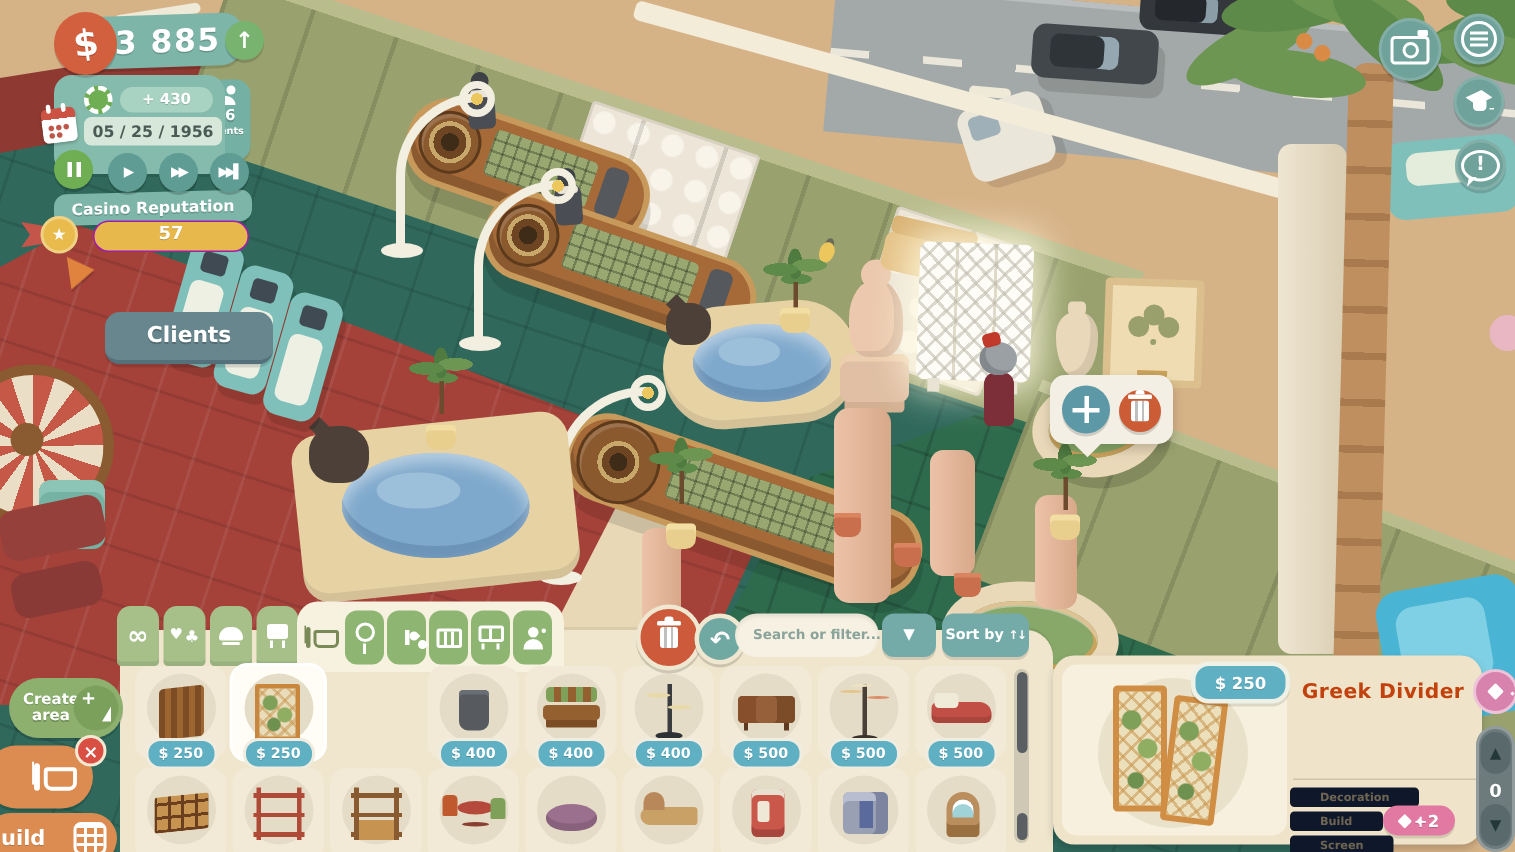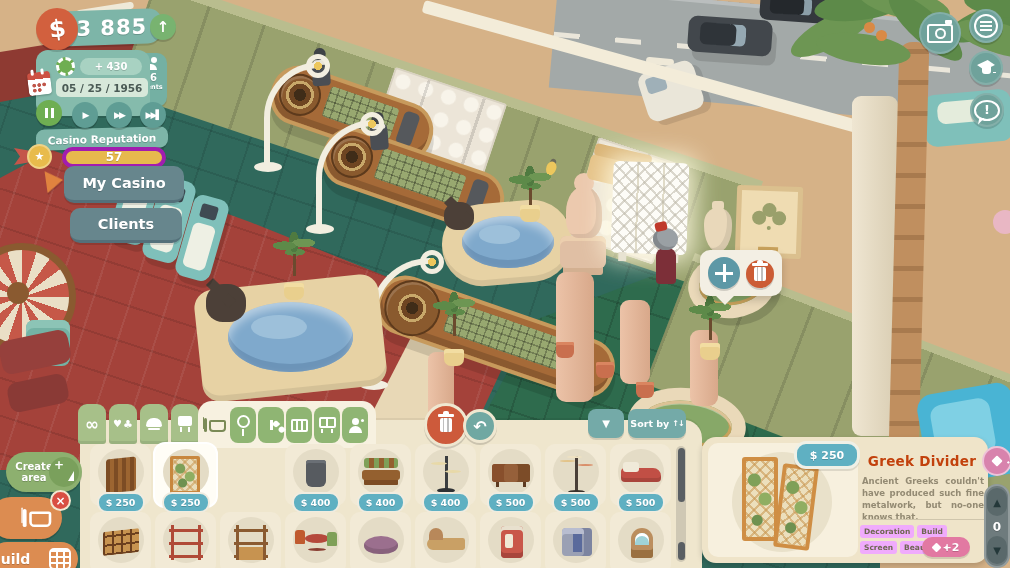--- a/index.html
+++ b/index.html
@@ -121,21 +121,21 @@
   .clients-badge{left:133px;top:53px;width:34px;height:54px;background:#74b0a3;border-radius:10px;z-index:28;display:flex;flex-direction:column;align-items:center;justify-content:flex-start;padding-top:4px;box-sizing:border-box;box-shadow:0 2px 0 rgba(0,0,0,.10);}
   .ppl{position:relative;width:20px;height:14px;margin-bottom:1px;}
   .ppl::before{content:"";position:absolute;left:2px;top:0;width:6px;height:6px;background:#fff;border-radius:50%;box-shadow:9px 0 0 #fff;}
   .ppl::after{content:"";position:absolute;left:2px;top:7px;width:15px;height:6px;background:#fff;border-radius:6px 6px 0 0;}
   .clients-badge .num{font-size:10px;}
   .clients-badge .lbl{font-size:6.5px;}
   .rep-banner{left:36px;top:128px;width:132px;height:21px;background:#7db5a8;border-radius:8px;transform:skewY(-1.5deg);z-index:30;display:flex;align-items:center;justify-content:center;box-shadow:0 2px 0 rgba(0,0,0,.10);}
   .rep-banner span{font-size:10.5px;}
   .rep-ribbon{left:14px;top:148px;width:20px;height:17px;background:#c4554a;clip-path:polygon(0 0,100% 20%,100% 80%,0 100%,30% 50%);z-index:29;}
   .rep-coin{left:27px;top:144px;width:25px;height:25px;border-radius:50%;background:#e8bb4c;border:2px solid #f0d285;box-sizing:border-box;z-index:31;display:flex;align-items:center;justify-content:center;color:#fff;font-size:11px;}
-  .rep-pill{left:62px;top:147px;width:104px;height:21px;background:#e7b94d;border-radius:11px;border:4px solid #a21caf;box-sizing:border-box;z-index:30;display:flex;align-items:flex-end;justify-content:center;}
+  .rep-pill{left:62px;top:147px;width:104px;height:21px;background:#e7b94d;border-radius:11px;border:1px solid #a21caf;box-sizing:border-box;z-index:30;display:flex;align-items:flex-start;justify-content:center;}
   .rep-pill span{font-size:12px;}
   .nav-arrow{left:46px;top:170px;width:0;height:0;border-top:11px solid transparent;border-bottom:11px solid transparent;border-left:17px solid #e0833f;transform:rotate(-8deg);z-index:31;filter:drop-shadow(0 2px 0 rgba(0,0,0,.15));}
   .navbtn{background:#67868d;border-radius:10px;border-bottom:3px solid #54707a;z-index:30;display:flex;align-items:center;justify-content:center;box-shadow:0 2px 0 rgba(0,0,0,.12);}
   .navbtn span{font-size:14.5px;}
   .btn-mycasino{left:64px;top:166px;width:120px;height:34px;}
   .btn-clients{left:70px;top:208px;width:112px;height:32px;}
 
   
   .circbtn{border-radius:50%;background:#6fa29b;z-index:30;display:flex;align-items:center;justify-content:center;box-shadow:0 2px 0 rgba(0,0,0,.15),inset 0 0 0 2px rgba(255,255,255,.15);color:#fff;}
   .ic-camera{position:relative;width:22px;height:15px;border:2px solid #fff;border-radius:3px;}
@@ -246,21 +246,21 @@
   .dart-disc{position:absolute;left:24px;top:9px;width:100px;height:100px;border-radius:50%;background:#e9e1ca;}
   .dpanel{position:absolute;width:36px;height:84px;border:4px solid #cf8e44;box-sizing:border-box;border-radius:3px;background:
     radial-gradient(circle at 30% 25%,#7fa058 6px,transparent 7px),radial-gradient(circle at 68% 50%,#8fae62 6px,transparent 7px),radial-gradient(circle at 40% 78%,#6e9150 5px,transparent 6px),
     repeating-linear-gradient(45deg,rgba(200,150,80,.55) 0 2px,transparent 2px 8px),repeating-linear-gradient(-45deg,rgba(200,150,80,.55) 0 2px,transparent 2px 8px),#ecdfbc;}
   .dprice{position:absolute;left:86px;top:-2px;width:60px;height:22px;background:#5fb0c2;border:3px solid #eff0e6;border-radius:12px;display:flex;align-items:center;justify-content:center;box-shadow:0 2px 0 rgba(0,0,0,.1);}
   .dprice span{font-size:11px;}
   .dtitle{position:absolute;left:158px;top:16px;width:124px;text-align:center;font-size:13.5px;font-weight:bold;color:#c2410c;letter-spacing:.3px;}
   .ddesc{position:absolute;left:160px;top:39px;width:122px;font-size:8.5px;line-height:1.4;color:#938a73;font-weight:bold;text-align:justify;}
   .dline{position:absolute;left:160px;top:82px;width:122px;height:1px;background:#cfc5ac;}
   .dtags{position:absolute;left:158px;top:88px;width:126px;display:flex;gap:3px;flex-wrap:wrap;}
-  .tag{background:#f0abfc;border-radius:3px;padding:2px 4px;font-size:7.5px;font-weight:bold;color:#6e6652;}
+  .tag{background:#0f172a;border-radius:3px;padding:2px 20px;font-size:7.5px;font-weight:bold;color:#6e6652;}
   .dbonus{position:absolute;left:220px;top:100px;width:48px;height:20px;background:#e279a2;border-radius:11px;display:flex;align-items:center;justify-content:center;gap:3px;box-shadow:0 2px 0 rgba(0,0,0,.12);}
   .dbonus .spark{width:7px;height:7px;background:#fff;transform:rotate(45deg);border-radius:1px;box-shadow:7px -7px 0 -2px #fff;}
   .dbonus span{font-size:11px;}
 
   
   .create-area{left:6px;top:452px;width:76px;height:40px;background:#8db06f;border-radius:20px;z-index:46;display:flex;align-items:center;box-shadow:0 2px 0 rgba(0,0,0,.15);}
   .create-area .cl{margin-left:9px;width:38px;font-size:10px;line-height:1.1;text-align:center;}
   .ca-icon{position:absolute;right:3px;top:5px;width:30px;height:30px;border-radius:50%;background:#7aa05c;display:flex;align-items:center;justify-content:center;}
   .ca-icon::before{content:"+";position:absolute;left:5px;top:1px;color:#fff;font-weight:bold;font-size:12px;}
   .ca-icon::after{content:"";position:absolute;right:5px;bottom:6px;width:0;height:0;border-left:6px solid transparent;border-bottom:10px solid #fff;}
@@ -458,23 +458,20 @@
   </div>
   <div class="abs rep-banner">
       <span class="txt">Casino Reputation</span>
     </div>
   <div class="abs rep-ribbon"></div>
   <div class="abs rep-coin">★</div>
   <div class="abs rep-pill">
       <span class="txt">57</span>
     </div>
   <div class="abs nav-arrow"></div>
-  <div class="abs navbtn btn-mycasino">
-      <span class="txt">My Casino</span>
-    </div>
   <div class="abs navbtn btn-clients">
       <span class="txt">Clients</span>
     </div>
 
   <div class="abs circbtn" style="left:919px;top:12px;width:42px;height:42px">
       <span class="ic-camera"></span>
     </div>
   <div class="abs circbtn" style="left:969px;top:9px;width:34px;height:34px">
       <span class="ic-menu"></span>
     </div>
@@ -516,20 +513,23 @@
     </div>
   <div class="abs sub-tab" style="left:342px">
       <span class="icn ic-staff"></span>
     </div>
 
   <div class="abs round-tool" style="left:424px;top:403px;width:44px;height:44px;background:#cd5a3b">
       <span class="ic-trash"></span>
     </div>
   <div class="abs round-tool" style="left:463px;top:409px;width:34px;height:34px;background:#70a8a2;color:#fff;font-size:16px;font-weight:bold">↶</div>
 
+  <div class="abs search-pill">
+    <input type="text" placeholder="Search or filter..." style="">
+  </div>
   <div class="abs drop-btn">
       <span>▼</span>
     </div>
   <div class="abs sort-btn">
     <span class="sl">Sort by</span>
     <span class="si">↑↓</span>
   </div>
 
   <div class="abs card" style="left:90px;top:444px">
       <span class="disc"></span>
@@ -633,21 +633,20 @@
   <div class="abs details">
     <div class="dart-zone">
       <div class="dart-disc"></div>
       <div class="dpanel" style="left:34px;top:14px"></div>
       <div class="dpanel" style="left:70px;top:22px;transform:rotate(7deg)"></div>
       <div class="dprice">
           <span class="txt">$ 250</span>
         </div>
     </div>
     <div class="dtitle">Greek Divider</div>
-    <div class="ddesc">Ancient Greeks couldn't have produced such fine metalwork, but no-one knows that.</div>
     <div class="dline"></div>
     <div class="dtags">
       <span class="tag">Decoration</span>
       <span class="tag">Build</span>
       <span class="tag">Screen</span>
       <span class="tag">Beauty</span>
     </div>
     <div class="dbonus">
       <span class="spark"></span>
       <span class="txt">+2</span>

